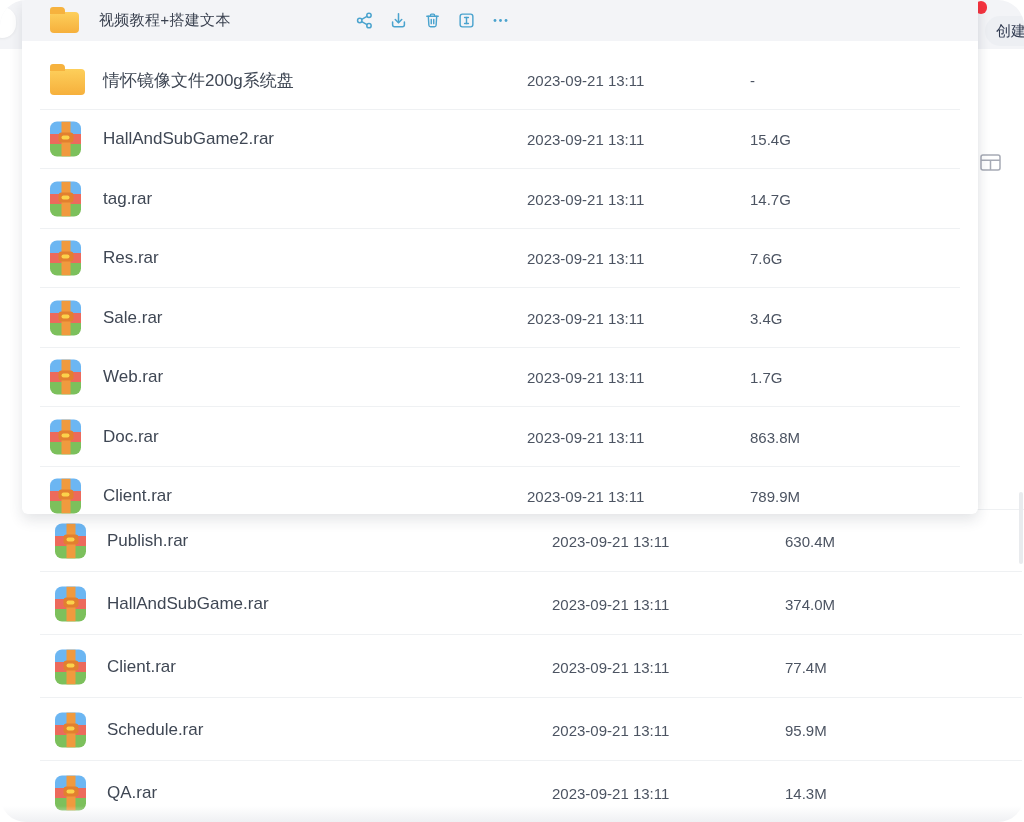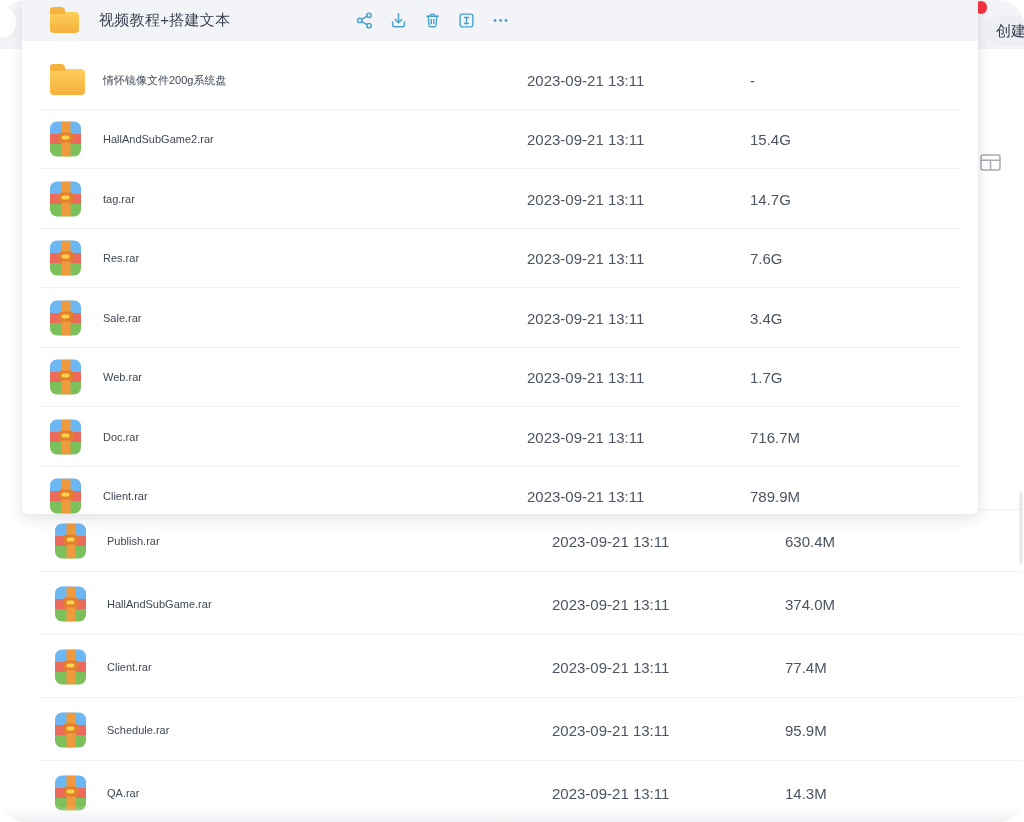--- a/index.html
+++ b/index.html
@@ -25,38 +25,38 @@
   .bottom-fade { position:absolute; left:0; right:0; bottom:0; height:16px;
                  background:linear-gradient(180deg, rgba(242,243,246,0), #eff0f3); }
   .scrollbar-thumb { position:absolute; right:1px; top:492px; width:4px; height:72px;
                      background:#e9ebee; border-radius:2px; }
 
   
   .panel { position:absolute; left:22px; top:0; width:956px; height:514px; background:#ffffff;
            border-radius:0 0 6px 6px; overflow:hidden;
            box-shadow:0 6px 14px rgba(30,40,60,0.12), 6px 0 10px -7px rgba(30,40,60,0.06); }
   .panel-header { position:absolute; left:0; top:0; right:0; height:41px; background:#f3f4f7;
-                  display:flex; align-items:center; }
+                  display:flex; align-items:center;font-family:Liberation Mono, monospace; }
   .panel-header .hdr-folder { margin-left:28px; }
   .panel-title { margin-left:20px; font-size:15px; font-weight:500; color:#39404f; letter-spacing:0.3px; }
   .toolbar { position:absolute; left:333px; top:0; height:41px; display:flex; align-items:center; gap:15px; }
   .tool-btn { width:19px; height:19px; display:flex; align-items:center; justify-content:center;
               background:none; border:none; cursor:pointer; padding:0; }
   .panel-list { position:absolute; left:0; top:50px; right:0; }
   .panel-list .file-row { --icon-x:28px; --name-x:81px; --date-x:505px; --size-x:728px;
                           --div-l:18px; --div-r:18px; height:59.5px; }
 
   
   .file-row { position:relative; width:100%; cursor:pointer; }
   .file-row::after { content:""; position:absolute; left:var(--div-l); right:var(--div-r); bottom:0;
                      height:1px; background:#eff1f3; }
   .bg-list .file-row:last-child::after { display:none; }
   .cell-icon { position:absolute; left:var(--icon-x); top:50%; transform:translateY(-50%); display:block; }
   .cell-name { position:absolute; left:var(--name-x); top:50%; transform:translateY(-50%);
-               font-size:11px; color:#3f4754; white-space:nowrap; }
+               font-size:17px; color:#3f4754; white-space:nowrap; }
   .cell-date { position:absolute; left:var(--date-x); top:50%; transform:translateY(-50%);
                font-size:15px; color:#4c5462; white-space:nowrap;text-align:right; }
   .cell-size { position:absolute; left:var(--size-x); top:50%; transform:translateY(-50%);
                font-size:15px; color:#4c5462; white-space:nowrap; }
 
   
   .folder-icon { position:relative; display:block; width:35px; height:26px; margin-top:4px;
                  border-radius:3px 4px 4px 4px;
                  background:linear-gradient(180deg,#fdcf5b 0%,#f6b03c 100%); }
   .folder-icon::before { content:""; position:absolute; top:-5px; left:0; width:15px; height:7px;
@@ -287,21 +287,21 @@
           <span class="cell-icon">
             <span class="rar-icon">
               <span class="rar-strap"></span>
               <span class="rar-buckle">
                 <span class="rar-slot"></span>
               </span>
             </span>
           </span>
           <span class="cell-name">Doc.rar</span>
           <span class="cell-date">2023-09-21 13:11</span>
-          <span class="cell-size">716.7M</span>
+          <span class="cell-size">863.8M</span>
         </div>
         <div class="file-row">
           <span class="cell-icon">
             <span class="rar-icon">
               <span class="rar-strap"></span>
               <span class="rar-buckle">
                 <span class="rar-slot"></span>
               </span>
             </span>
           </span>

